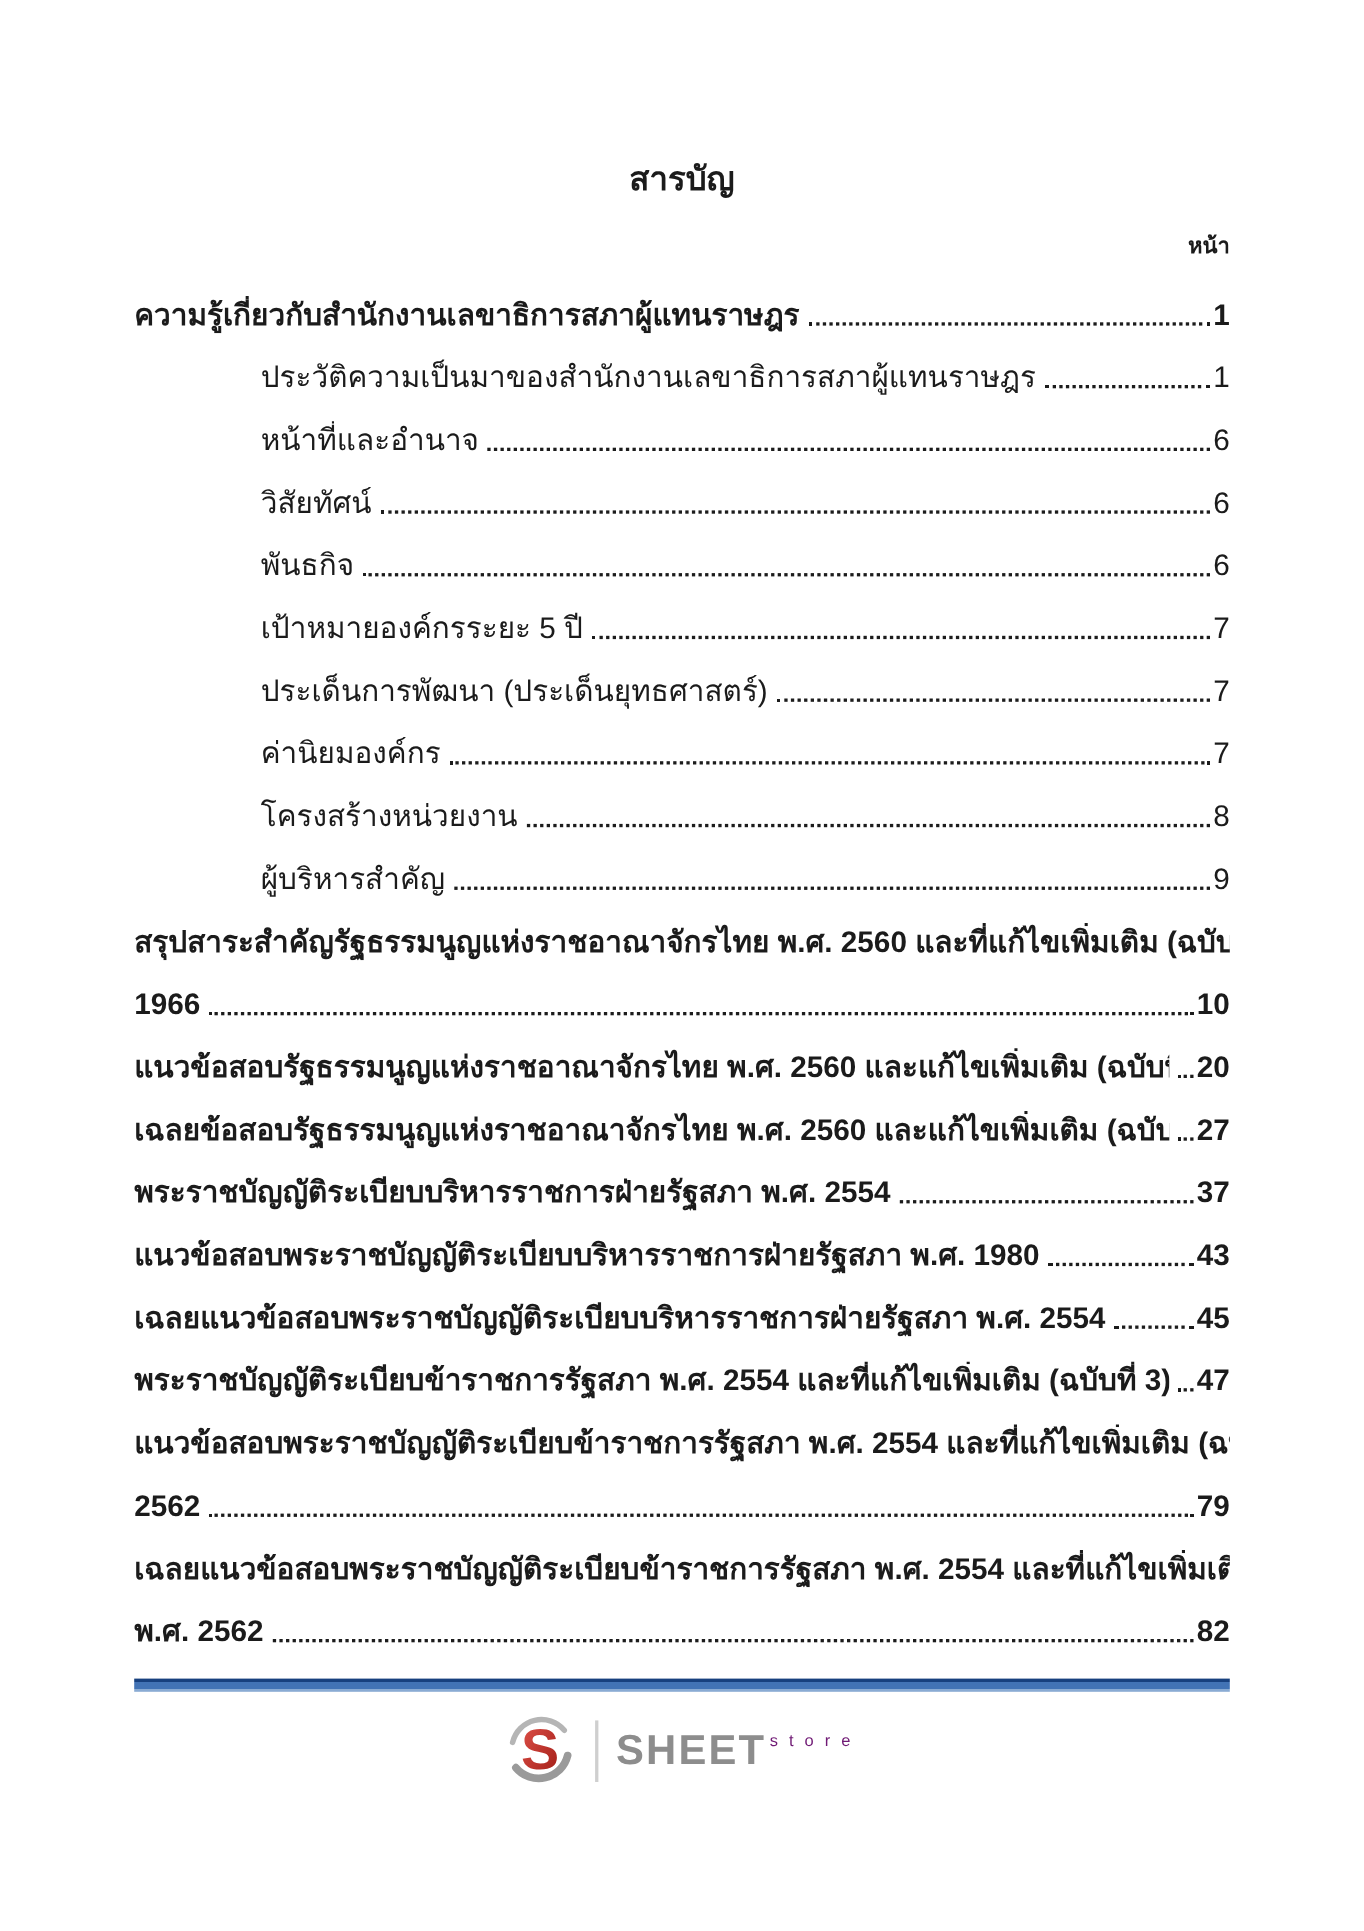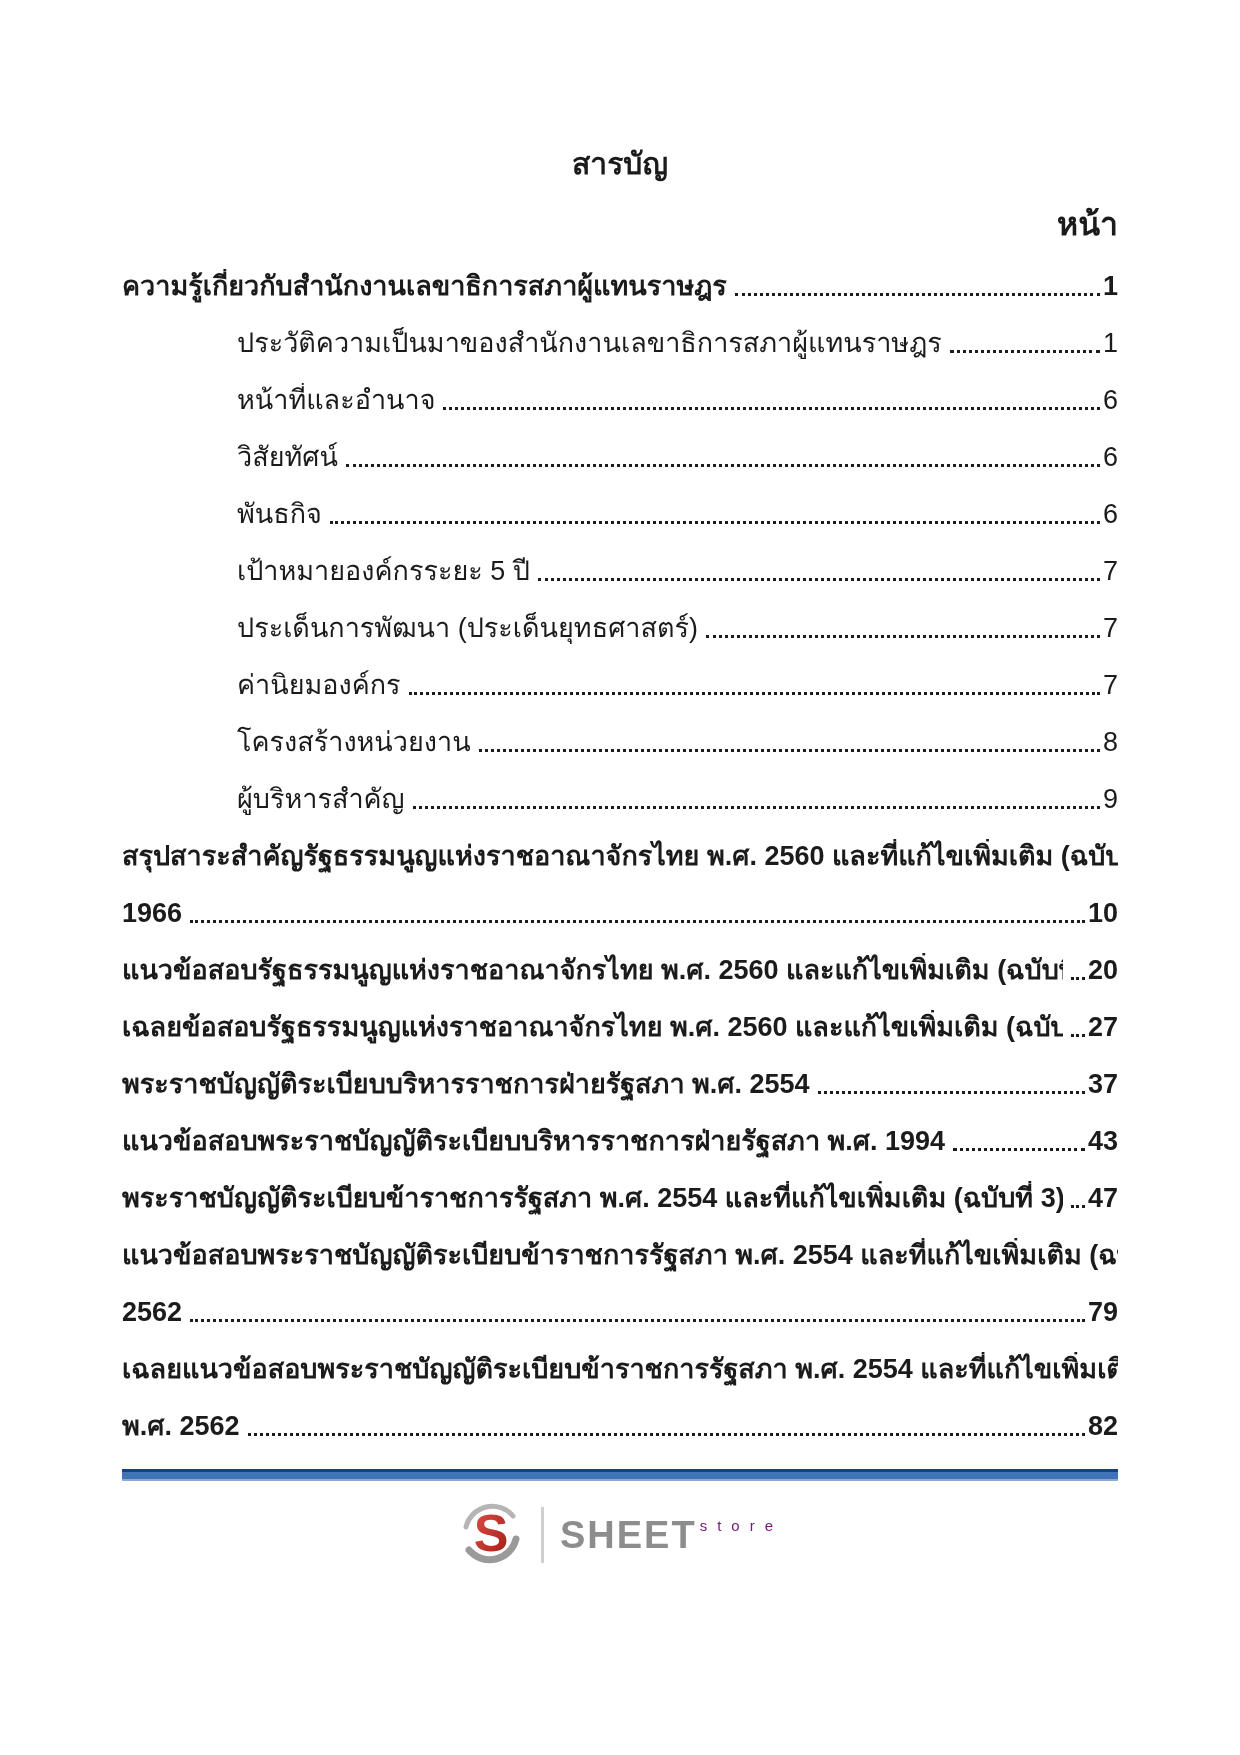--- a/index.html
+++ b/index.html
@@ -15,21 +15,21 @@
     overflow:hidden;
   }
   .doc-title {
     text-align:center;
     font-size:30px;
     font-weight:700;
     line-height:40px;
   }
   .page-col-label {
     text-align:right;
-    font-size:32px;
+    font-size:20px;
     font-weight:700;
     line-height:36px;
     margin-top:22px;
   }
   .toc-list { margin-top:4px; }
   .toc-row {
     display:flex;
     align-items:flex-end;
     height:57px;
     font-size:27px;
@@ -160,23 +160,28 @@
         <span class="toc-text">เฉลยข้อสอบรัฐธรรมนูญแห่งราชอาณาจักรไทย พ.ศ. 2560 และแก้ไขเพิ่มเติม (ฉบับที่ 1) พ.ศ. 2564</span>
         <span class="dots"></span>
         <span class="toc-page">27</span>
       </div>
       <div class="toc-row bold">
         <span class="toc-text">พระราชบัญญัติระเบียบบริหารราชการฝ่ายรัฐสภา พ.ศ. 2554</span>
         <span class="dots"></span>
         <span class="toc-page">37</span>
       </div>
       <div class="toc-row bold">
-        <span class="toc-text">แนวข้อสอบพระราชบัญญัติระเบียบบริหารราชการฝ่ายรัฐสภา พ.ศ. 1994</span>
+        <span class="toc-text">แนวข้อสอบพระราชบัญญัติระเบียบบริหารราชการฝ่ายรัฐสภา พ.ศ. 1980</span>
         <span class="dots"></span>
         <span class="toc-page">43</span>
+      </div>
+      <div class="toc-row bold">
+        <span class="toc-text">เฉลยแนวข้อสอบพระราชบัญญัติระเบียบบริหารราชการฝ่ายรัฐสภา พ.ศ. 2554</span>
+        <span class="dots"></span>
+        <span class="toc-page">45</span>
       </div>
       <div class="toc-row bold">
         <span class="toc-text">พระราชบัญญัติระเบียบข้าราชการรัฐสภา พ.ศ. 2554 และที่แก้ไขเพิ่มเติม (ฉบับที่ 3) พ.ศ. 2562</span>
         <span class="dots"></span>
         <span class="toc-page">47</span>
       </div>
       <div class="toc-row bold">
         <span class="toc-text">แนวข้อสอบพระราชบัญญัติระเบียบข้าราชการรัฐสภา พ.ศ. 2554 และที่แก้ไขเพิ่มเติม (ฉบับที่ 3) พ.ศ.</span>
       </div>
       <div class="toc-row bold">

